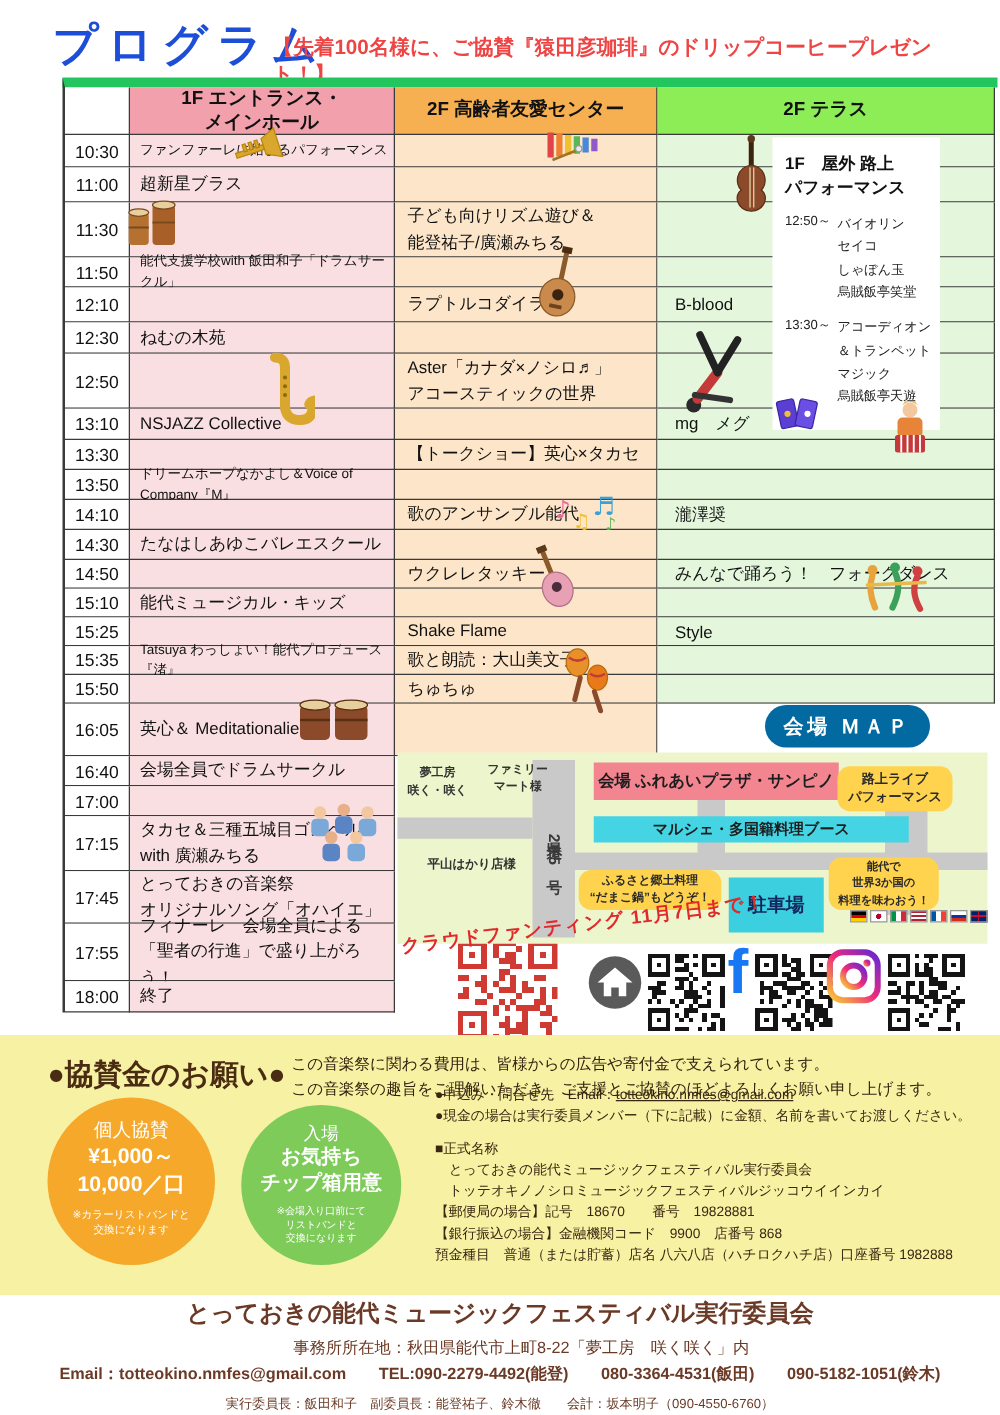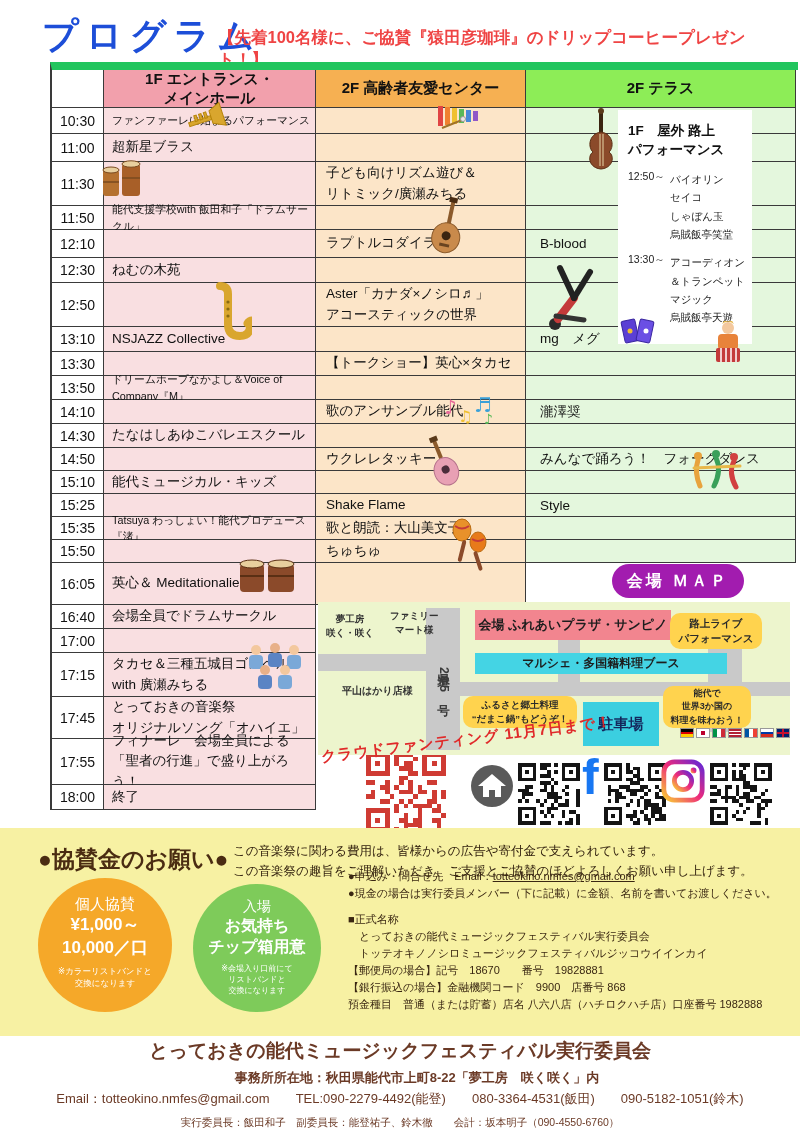--- a/index.html
+++ b/index.html
@@ -32,21 +32,21 @@
 
   
   .outdoor{position:absolute;left:618px;top:110px;width:134px;height:234px;background:#fff;z-index:5;
            box-sizing:border-box;padding:12px 6px 4px 10px;}
   .outdoor-title{font-size:13.5px;font-weight:bold;line-height:1.4;white-space:pre-line;}
   .slot{display:flex;margin-top:10px;font-size:10.5px;color:#222;}
   .slot-time{width:42px;flex:none;}
   .slot-acts{white-space:pre-line;line-height:1.75;}
 
   
-  .map-pill{position:absolute;left:612px;top:564px;width:132px;height:34px;border-radius:17px;background:#a21caf;
+  .map-pill{position:absolute;left:612px;top:564px;width:132px;height:34px;border-radius:17px;background:#0369a1;
             color:#fff;font-weight:bold;font-size:16px;letter-spacing:3px;display:flex;align-items:center;justify-content:center;z-index:6;}
 
   
   .map{position:absolute;left:318px;top:602px;width:472px;height:153px;background:#edf5cd;z-index:4;}
   .map *{position:absolute;box-sizing:border-box;}
   .m-shop1{left:8px;top:10px;font-size:9.5px;font-weight:bold;color:#333;text-align:center;line-height:1.5;white-space:pre-line;}
   .m-shop2{left:72px;top:7px;font-size:9.5px;font-weight:bold;color:#333;text-align:center;line-height:1.5;white-space:pre-line;}
   .m-bar1{left:0;top:52px;width:108px;height:17px;background:#c9c9c9;}
   .m-shop3{left:24px;top:82px;font-size:10px;font-weight:bold;color:#333;}
   .m-roadv{left:108px;top:6px;width:34px;height:142px;background:#c9c9c9;display:flex;align-items:center;justify-content:center;}
@@ -103,22 +103,22 @@
   .cg-main{font-size:16px;font-weight:bold;line-height:1.3;white-space:pre-line;}
   .cg-note{font-size:8px;margin-top:5px;line-height:1.4;white-space:pre-line;}
   .sp-details{position:absolute;left:348px;top:40px;width:444px;font-size:11px;color:#3a2712;line-height:1.55;}
   .sp-line{min-height:17px;}
   .sp-line.blank{min-height:9px;}
   .u{text-decoration:underline;}
 
   
   .footer{position:absolute;left:0;top:1038px;width:800px;text-align:center;color:#6b3a26;}
   .f-org{font-size:19px;font-weight:bold;}
-  .f-address{font-size:13px;margin-top:5px;font-weight:bold;padding-left:34px;}
-  .f-contact{font-size:13px;margin-top:3px;font-weight:normal;}
+  .f-address{font-size:13px;margin-top:5px;font-weight:normal;padding-left:34px;}
+  .f-contact{font-size:13px;margin-top:3px;font-weight:bold;}
   .f-leaders{font-size:10.5px;margin-top:8px;}
 
   .icon{position:absolute;z-index:6;}
 </style>
 </head>
 <body>
 
 <div class="page">
 
   <div class="title">プログラム</div>
@@ -142,21 +142,21 @@
         <div class="trow" style="height: 28px;">
           <div class="cell c-time">11:00</div>
           <div class="cell c-hall">超新星ブラス</div>
           <div class="cell c-center"></div>
           <div class="cell c-terrace"></div>
         </div>
         <div class="trow" style="height: 44px;">
           <div class="cell c-time">11:30</div>
           <div class="cell c-hall"></div>
           <div class="cell c-center">子ども向けリズム遊び＆
-リトミック/廣瀬みちる</div>
+能登祐子/廣瀬みちる</div>
           <div class="cell c-terrace"></div>
         </div>
         <div class="trow" style="height: 24px;">
           <div class="cell c-time">11:50</div>
           <div class="cell c-hall small">能代支援学校with 飯田和子「ドラムサークル」</div>
           <div class="cell c-center"></div>
           <div class="cell c-terrace"></div>
         </div>
         <div class="trow" style="height: 28px;">
           <div class="cell c-time">12:10</div>

